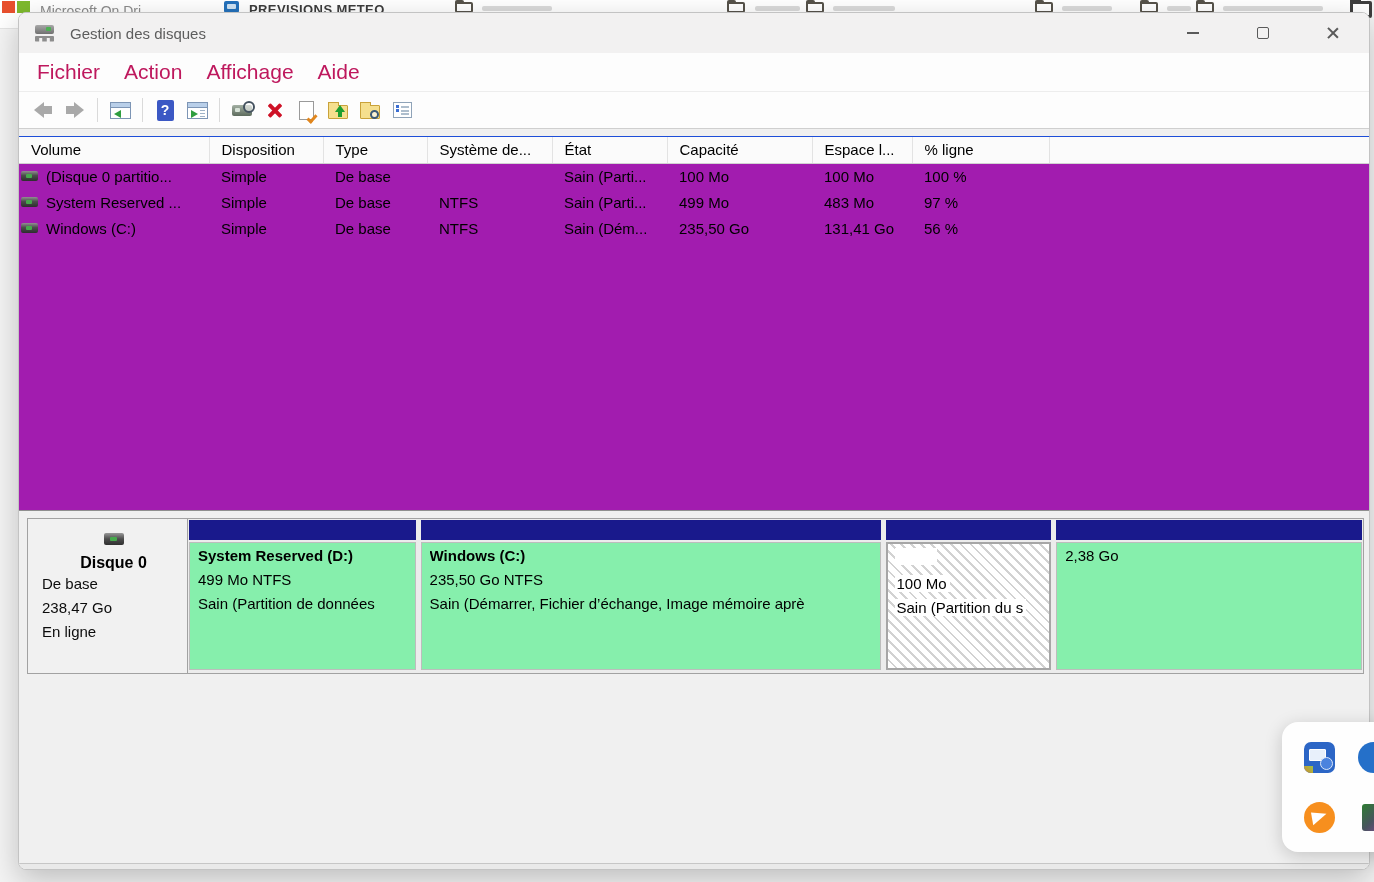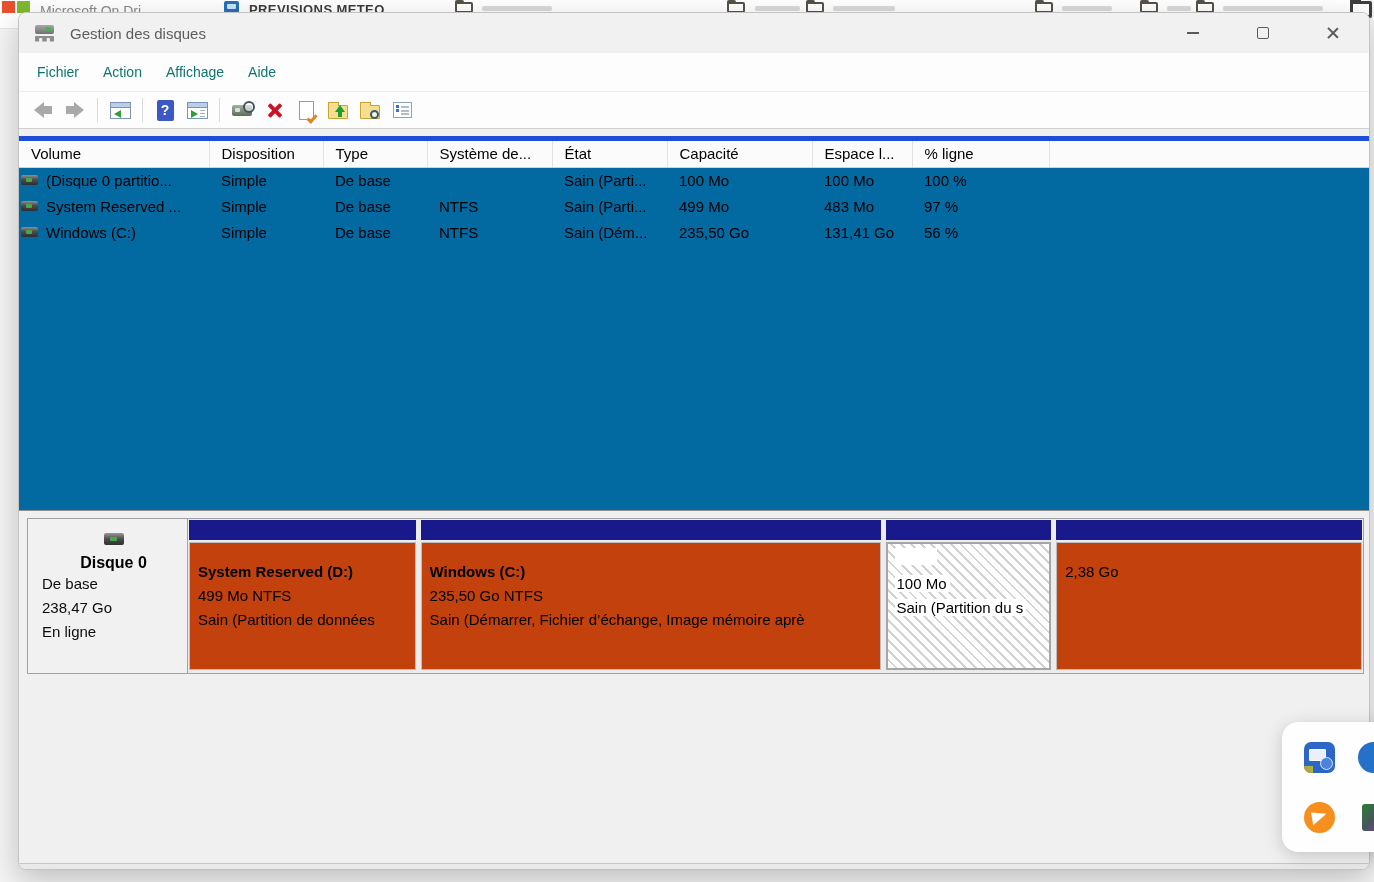--- a/index.html
+++ b/index.html
@@ -36,21 +36,21 @@
   .title { font-size:15px; color:#5d5d5d; }
   .controls { margin-left:auto; display:flex; align-items:center; height:100%; padding-right:13px; }
   .ctrl { width:46px; height:100%; display:flex; align-items:center; justify-content:center; margin-left:24px; }
   .g-min { width:12px; height:2px; background:#5a5a5a; }
   .g-max { width:12px; height:12px; border:1px solid #5a5a5a; border-radius:2px; }
   .g-close { position:relative; width:14px; height:14px; }
   .g-close::before,.g-close::after { content:""; position:absolute; left:6px; top:0; width:1.6px; height:14px; background:#5a5a5a; }
   .g-close::before { transform:rotate(45deg); } .g-close::after { transform:rotate(-45deg); }
 
   .menubar { height:38px; display:flex; align-items:center; padding-left:6px; background:#fdfdfd; }
-  .menu-item { padding:7px 12px; font-size:14px; color:#0f766e; }
+  .menu-item { padding:7px 12px; font-size:21px; color:#be185d; }
 
   .toolbar { height:38px; display:flex; align-items:center; padding-left:8px; background:#fdfdfd; border-top:1px solid #ededed; border-bottom:1px solid #cfcfcf; }
   .tbtn { width:32px; height:30px; display:flex; align-items:center; justify-content:center; position:relative; flex:none; }
   .tsep { width:1px; height:24px; background:#dadada; margin:0 6px; flex:none; }
   .arr { display:flex; align-items:center; }
   .arr .head-l { width:0; height:0; border:8px solid transparent; border-left:0; border-right:10px solid #a9a9a9; }
   .arr .head-r { width:0; height:0; border:8px solid transparent; border-right:0; border-left:10px solid #a9a9a9; }
   .arr .tail { width:8px; height:8px; background:#a9a9a9; }
   .ic-win { width:21px; height:17px; border:1px solid #7d95b5; background:#fff; position:relative; }
   .ic-win::before { content:""; position:absolute; left:0; top:0; right:0; height:4px; background:#b9cfe9; border-bottom:1px solid #7d95b5; }
@@ -72,21 +72,21 @@
   .ic-fold .up { position:absolute; left:6px; top:-1px; width:0; height:0; border:5px solid transparent; border-top:0; border-bottom:7px solid #1f9e2f; }
   .ic-fold .up::after { content:""; position:absolute; left:-2px; top:7px; width:4px; height:5px; background:#1f9e2f; }
   .ic-fold .lens { position:absolute; right:0px; bottom:-1px; width:9px; height:9px; border:2px solid #3c5a78; border-radius:50%; background:rgba(255,255,255,.6); }
   .ic-props { width:19px; height:16px; background:#fff; border:1px solid #8fa3b8; padding:2px; display:flex; flex-direction:column; justify-content:space-between; }
   .ic-props .row { display:flex; align-items:center; gap:2px; }
   .ic-props .dot { width:3px; height:3px; background:#3b6fd4; flex:none; }
   .ic-props .bar { flex:1; height:2px; background:#aebecd; }
 
   
   .listwrap { position:absolute; top:116px; left:0; right:0; height:382px; background:#f0f0f0; padding-top:7px; }
-  .list { height:375px; background:#0369a1; border-top:5px solid #1d4ed8; border-bottom:1px solid #8f8f8f; overflow:hidden; }
+  .list { height:375px; background:#a21caf; border-top:1px solid #1d4ed8; border-bottom:1px solid #8f8f8f; overflow:hidden; }
   table { width:100%; border-collapse:collapse; table-layout:fixed; font-size:15px; }
   th { height:26px; text-align:left; font-weight:normal; background:#fbfbfb; color:#000;
        border-bottom:1px solid #d2d2d2; border-right:1px solid #e3e3e3; padding:0 4px 0 12px; white-space:nowrap; overflow:hidden; }
   th:last-child { border-right:none; }
   td { height:26px; padding:0 4px 0 12px; white-space:nowrap; overflow:hidden; color:#000; }
   .vcell { display:flex; align-items:center; gap:8px; padding-left:2px; }
   td.first { padding:0; }
   .vol-icon { width:17px; height:10px; border-radius:2px; flex:none; position:relative;
               background:linear-gradient(180deg,#909090 0%,#4c4c4c 45%,#2e2e2e 100%); }
   .vol-icon::after { content:""; position:absolute; left:5px; top:3px; width:6px; height:4px; background:#46a94c; border-radius:1px; }
@@ -97,21 +97,21 @@
   .diskpanel { width:160px; flex:none; border-right:1px solid #a2a2a2; background:#f1f1f1; padding:14px 0 0 12px; }
   .diskname { display:flex; align-items:center; gap:9px; font-size:16px; font-weight:bold; color:#000;flex-direction:column; }
   .disk-icon { width:20px; height:12px; border-radius:2px; flex:none; position:relative;
                background:linear-gradient(180deg,#989898 0%,#4c4c4c 50%,#303030 100%); }
   .disk-icon::after { content:""; position:absolute; left:6px; top:4px; width:7px; height:4px; background:#46a94c; border-radius:1px; }
   .diskline { font-size:15px; line-height:24px; color:#0c0c0c; margin-left:2px; }
   .diskline:first-of-type { margin-top:4px; }
   .parts { flex:1; display:flex; gap:3px; }
   .part { display:flex; flex-direction:column; padding:1px 1px 3px; flex:0 1 auto; min-width:0; }
   .band { height:20px; background:#19198c; margin-bottom:2px; flex:none; }
-  .pbody { flex:1; background:#c2410c; border:1px solid #bdbdbd; padding:17px 8px; overflow:hidden; }
+  .pbody { flex:1; background:#86efac; border:1px solid #bdbdbd; padding:1px 8px; overflow:hidden; }
   .pline { font-size:15px; line-height:24px; white-space:nowrap; overflow:hidden; }
   .pname { font-weight:bold; }
   .part.selected .pbody { border:2px solid #a6a6a6; padding:4px 7px;
       background:repeating-linear-gradient(45deg,#ffffff 0px,#ffffff 5px,#d2d2d2 5px,#d2d2d2 7px); }
   .part.selected .pline span { background:#fff; padding:0 3px 0 1px; }
   .part.selected .pname span { display:inline-block; min-width:42px; min-height:17px; }
   .winbottom { position:absolute; left:0; right:0; bottom:0; height:6px; background:#e9e9e9; border-top:1px solid #c6c6c6; }
 
   
   .flyout { position:absolute; left:1282px; top:722px; width:124px; height:130px; background:#fefefe;

